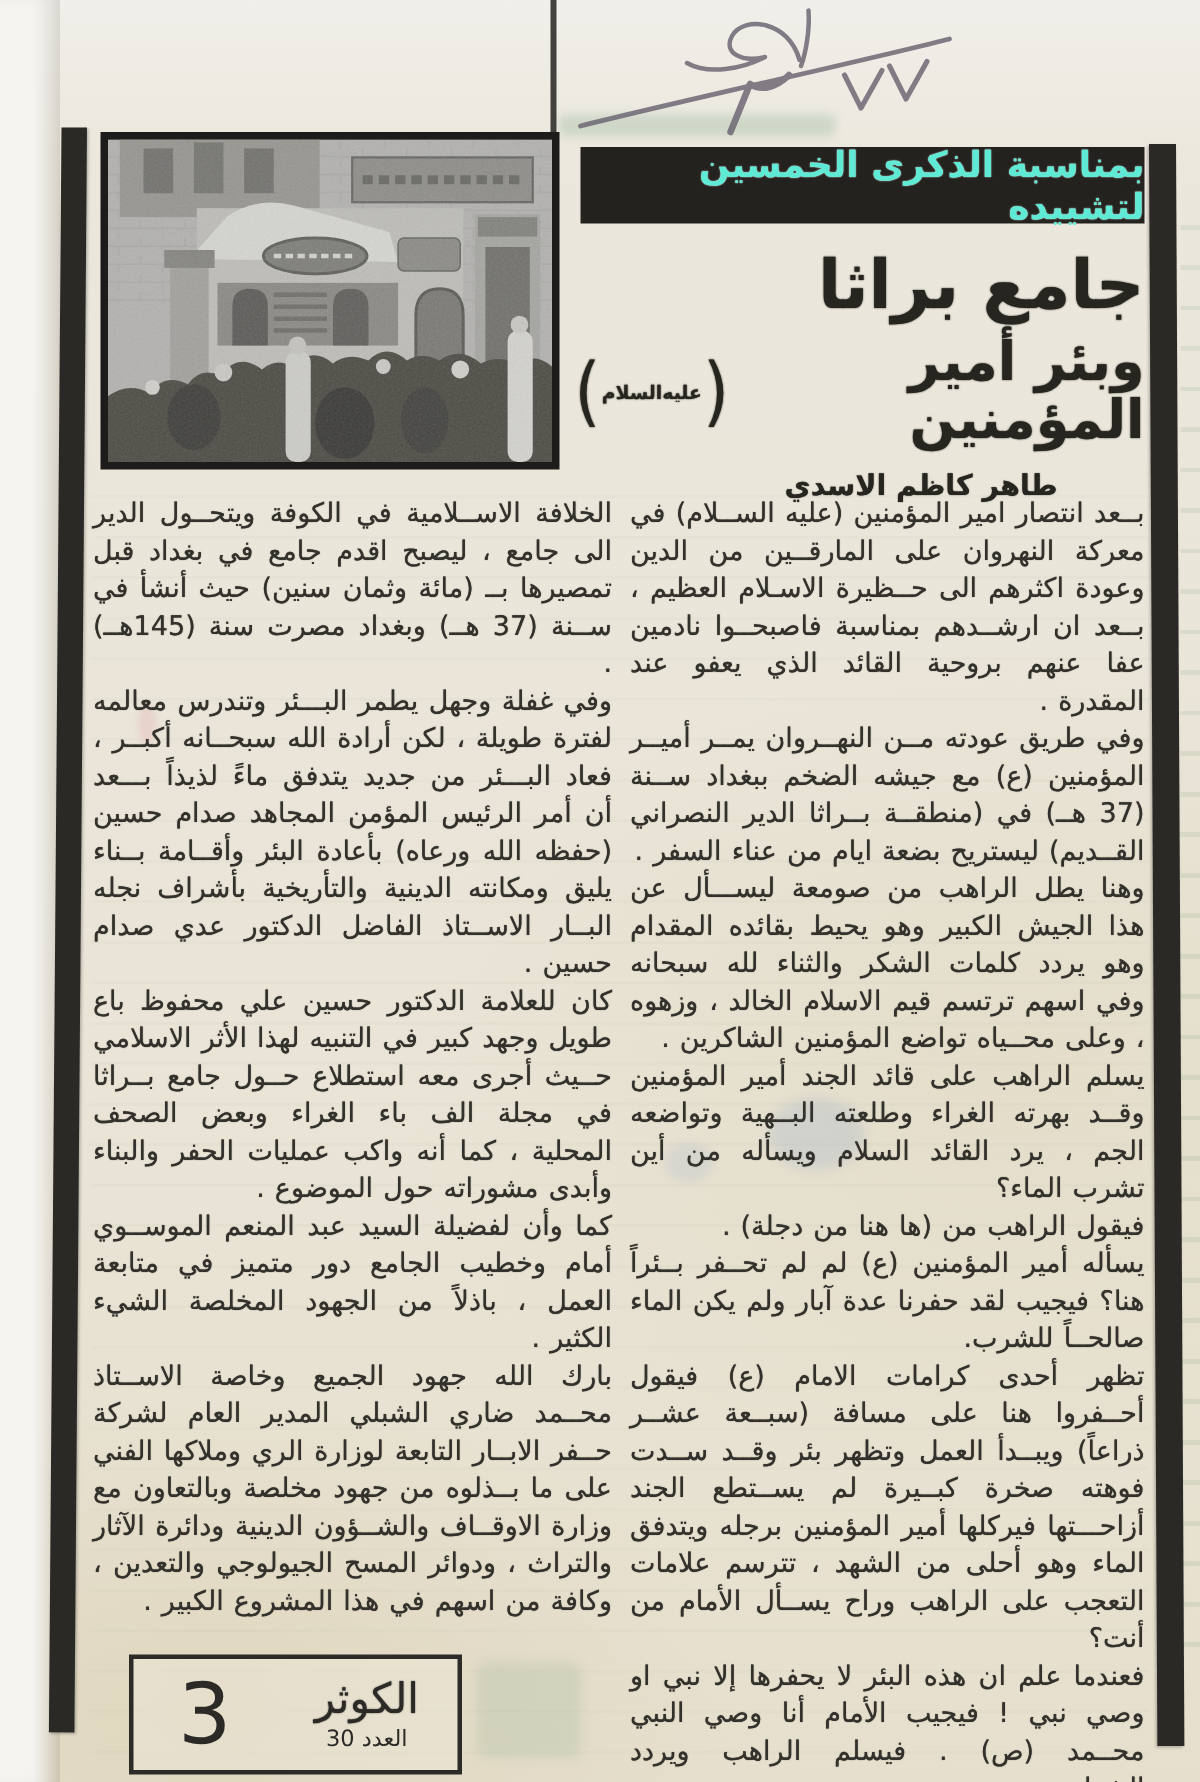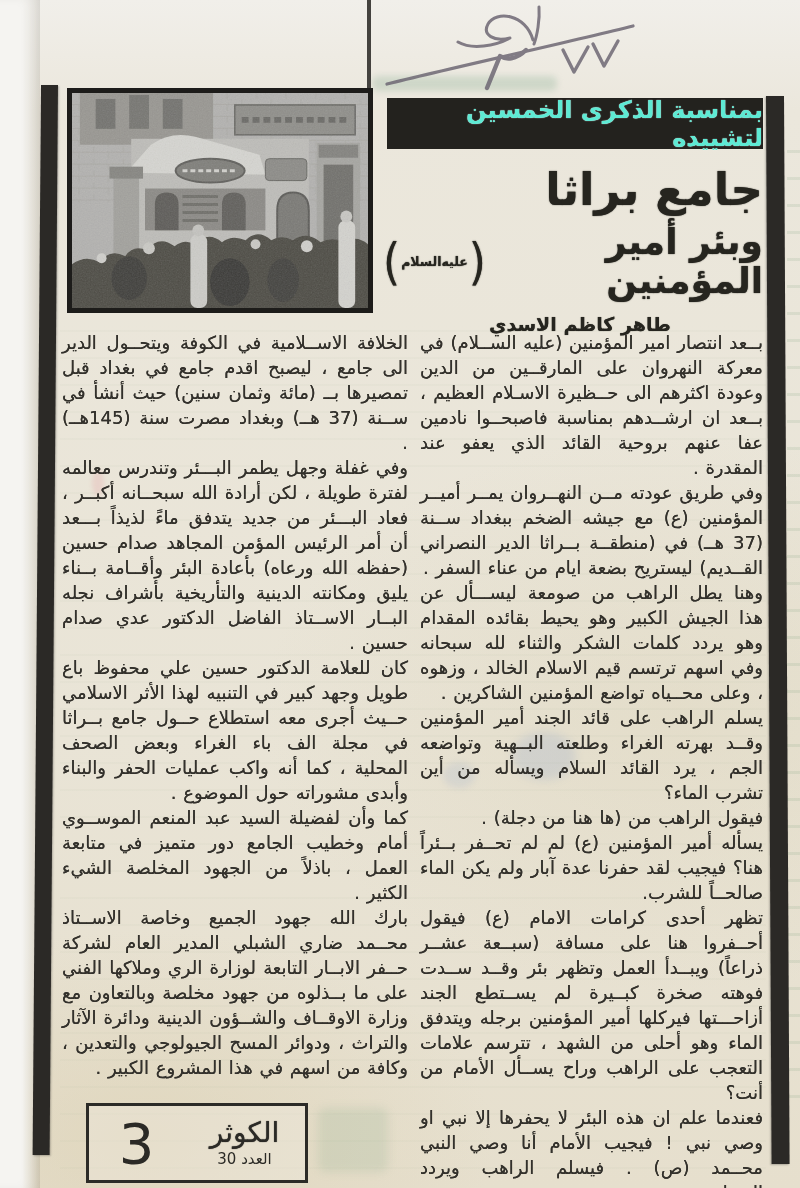--- a/index.html
+++ b/index.html
@@ -43,21 +43,21 @@
     direction:rtl;font-weight:bold;font-size:24px;letter-spacing:.5px;
     text-shadow:0 0 1px #fff;
   }
   .headline{position:absolute;top:164px;right:37px;width:380px;direction:rtl;text-align:right;color:#26251f;}
   .headline .h1{font-size:45px;font-weight:bold;line-height:1.15;text-shadow:0 0 1.2px #26251f;}
   .headline .h2row{display:flex;align-items:center;justify-content:flex-start;gap:6px;margin-top:6px;
     font-size:36px;font-weight:bold;text-shadow:0 0 1.2px #26251f;line-height:1.1;}
   .seal{display:inline-flex;align-items:center;font-weight:bold;}
   .seal .paren{font-size:44px;font-weight:normal;line-height:.8;transform:scaleY(1.15);}
   .seal-stack{display:inline-flex;flex-direction:row;align-items:center;font-size:12.5px;line-height:1.05;padding:0 1px;}
-  .headline .author{font-size:19px;font-weight:bold;margin-top:12px;margin-right:92px;text-shadow:0 0 .8px #26251f;}
+  .headline .author{font-size:19px;font-weight:bold;margin-top:12px;margin-right:58px;text-shadow:0 0 .8px #26251f;}
   
   .col{position:absolute;top:330px;direction:rtl;color:#33312c;}
   .col-right{left:420px;width:343px;}
   .col-left{left:62px;width:346px;}
   .para{
     margin:0;text-align:justify;font-size:18px;line-height:25px;
     text-shadow:0 0 .6px rgba(40,38,32,.9);
     word-spacing:1px;
   }
   

